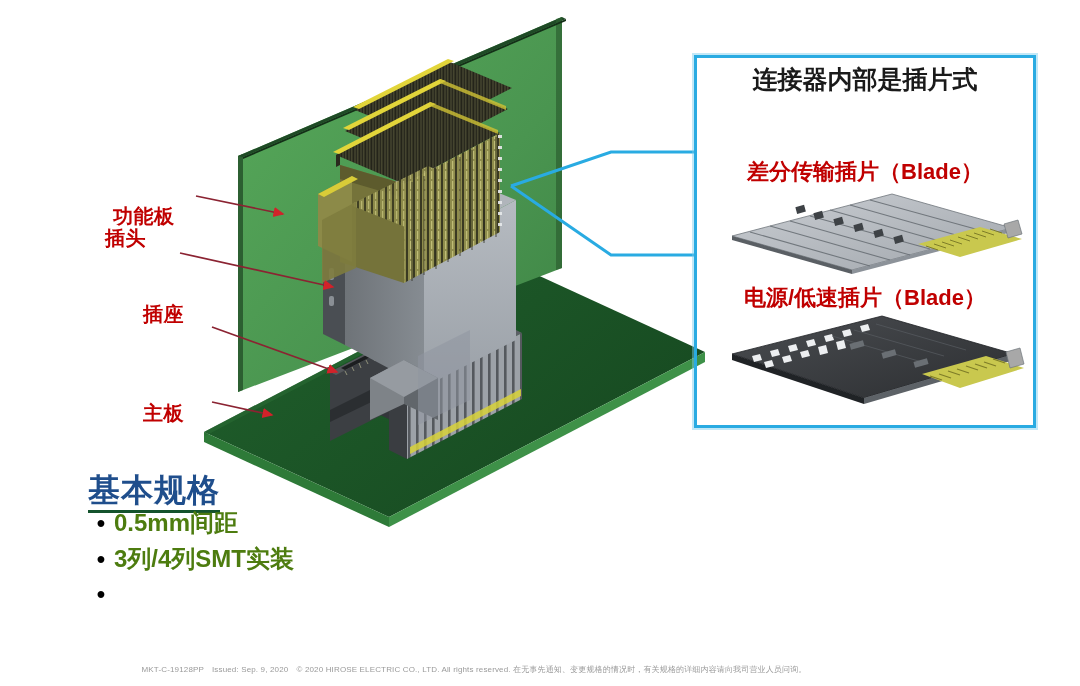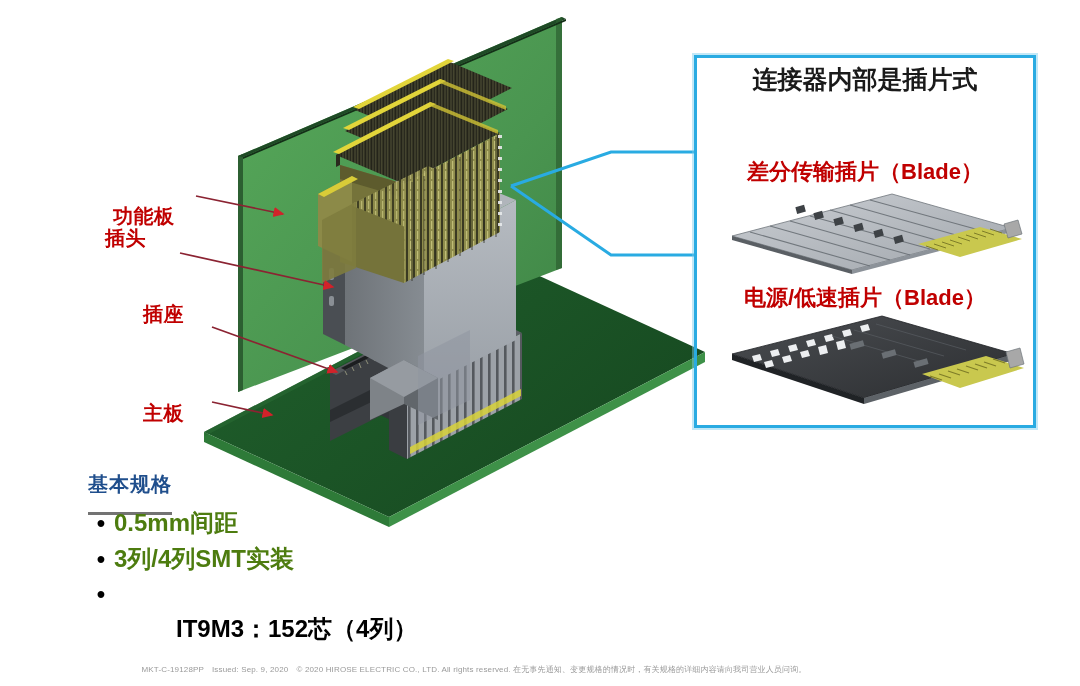--- a/index.html
+++ b/index.html
@@ -77,25 +77,25 @@
 
   .blade-fig { position: absolute; }
   #blade-fig-1 { left: 722px; top: 188px; width: 310px; height: 88px; }
   #blade-fig-2 { left: 722px; top: 312px; width: 310px; height: 100px; }
 
   
   #spec-heading {
     position: absolute;
     left: 88px; top: 473px;
     color: #1F4E8C;
-    font-size: 20px;
+    font-size: 32px;
     font-weight: bold;
     letter-spacing: 1px;
-    border-bottom: 3px solid #737373;
-    padding-bottom: 17px;
+    border-bottom: 3px solid #14532d;
+    padding-bottom: 1px;
     line-height: 1.12;
   }
   #spec-list {
     position: absolute;
     left: 88px; top: 508px;
     width: 680px;
   }
   .spec-row {
     display: flex;
     align-items: flex-start;
@@ -430,18 +430,17 @@
       <span class="spec-bullet">•</span>
       <span class="spec-text">0.5mm间距</span>
     </div>
     <div class="spec-row">
       <span class="spec-bullet">•</span>
       <span class="spec-text">3列/4列SMT实装</span>
     </div>
     <div class="spec-row">
       <span class="spec-bullet">•</span>
     </div>
-    <div class="spec-cont">IT9M3：152芯（4列）</div>
   </div>
 
   <div id="footer">MKT-C-19128PP　Issued: Sep. 9, 2020　© 2020 HIROSE ELECTRIC CO., LTD. All rights reserved. 在无事先通知、变更规格的情况时，有关规格的详细内容请向我司营业人员问询。</div>
 
 </div>
 
 </body></html>

